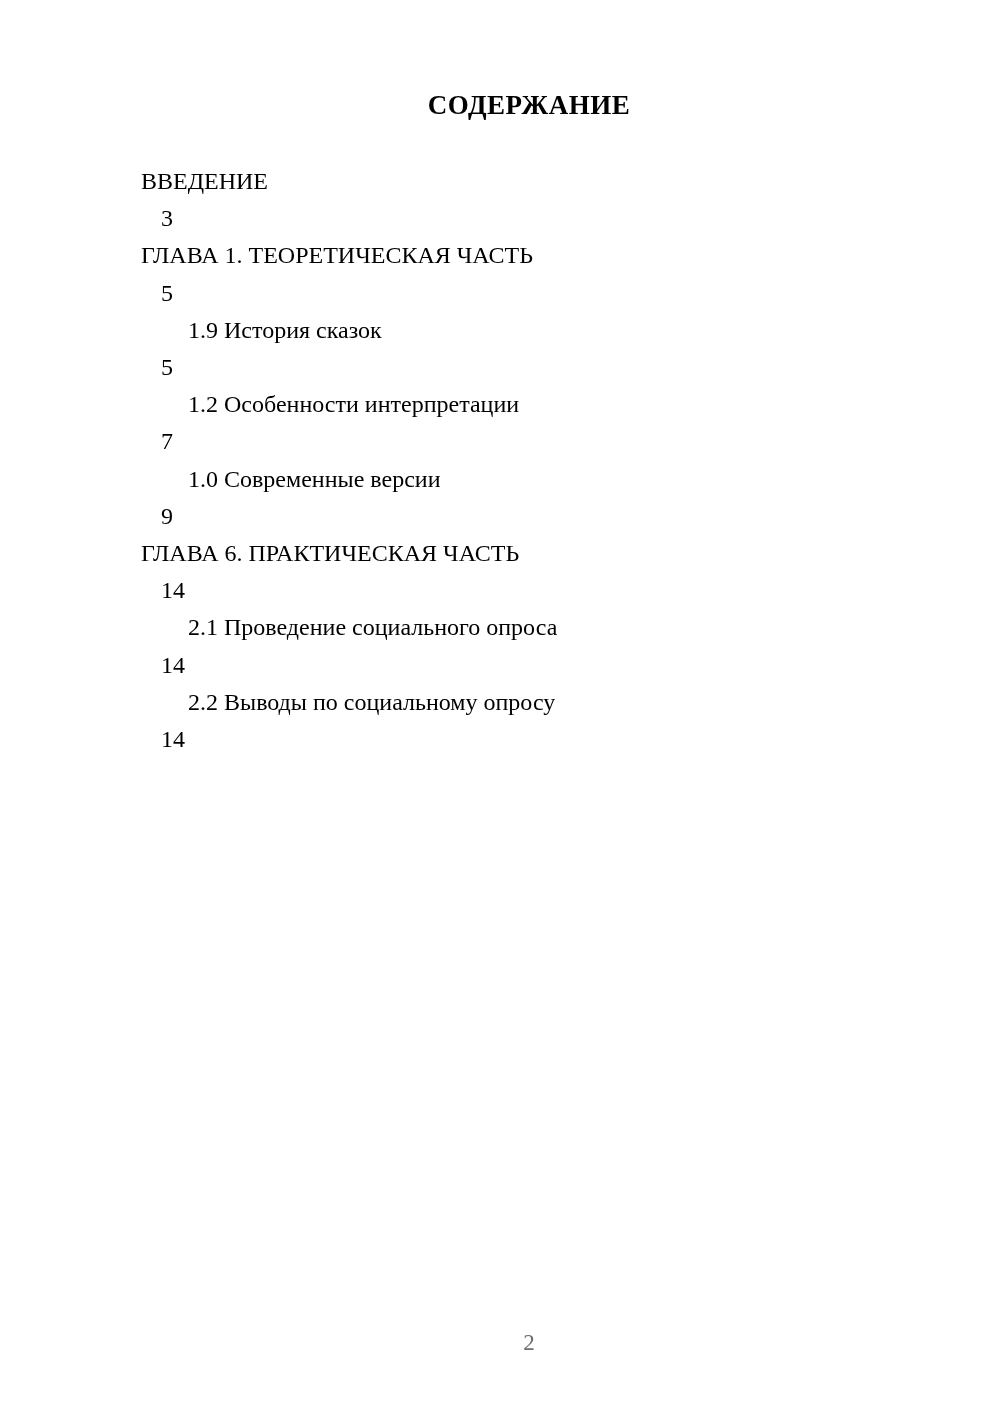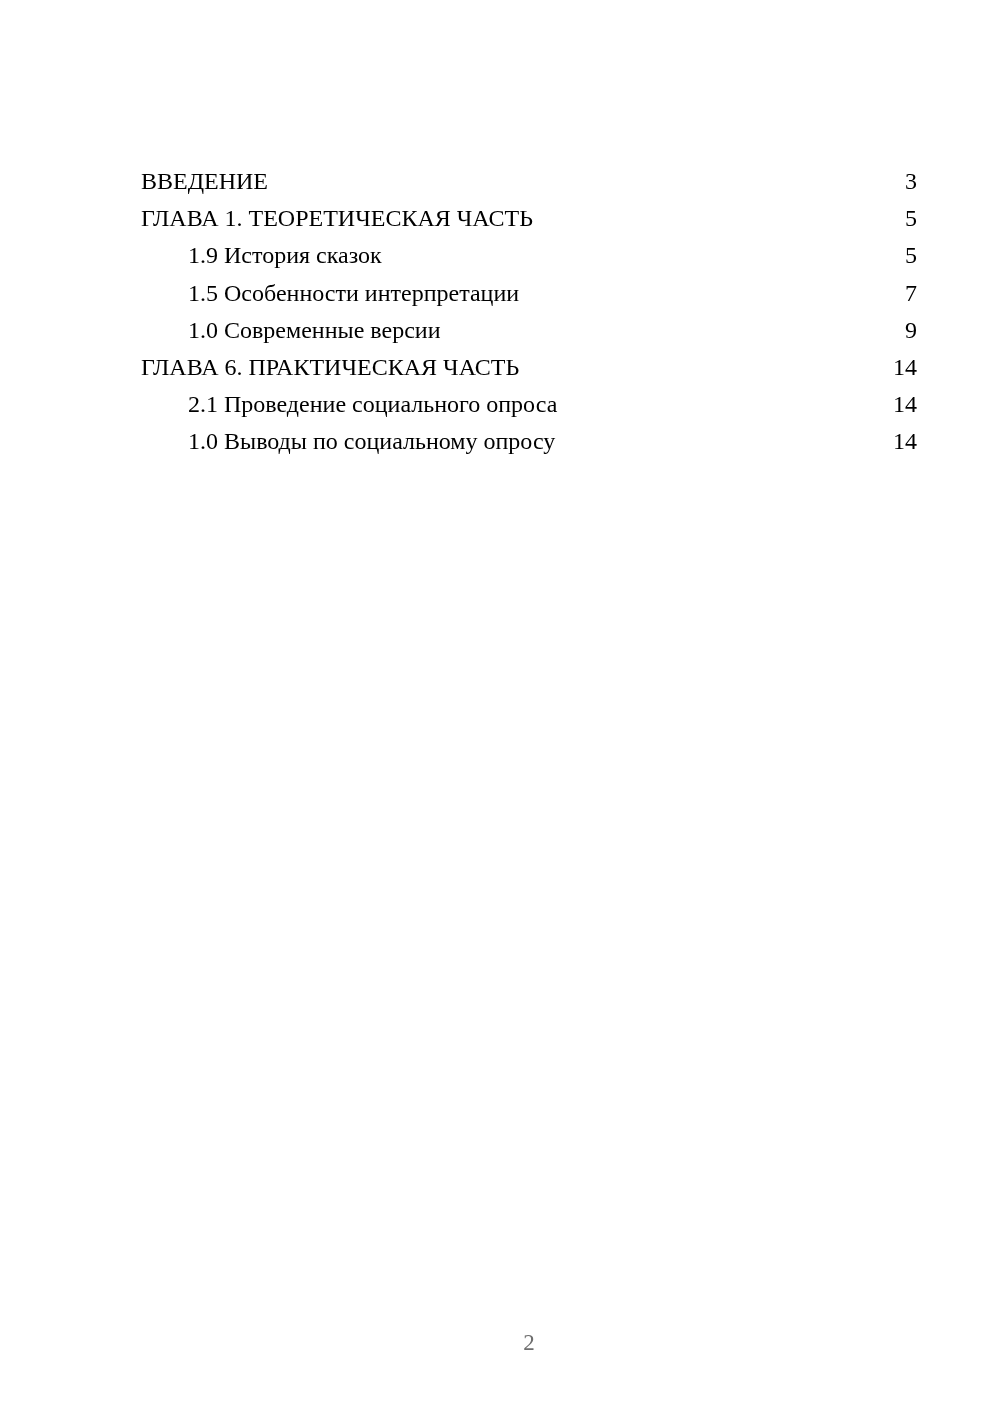--- a/index.html
+++ b/index.html
@@ -36,20 +36,21 @@
     top: 163px;
     left: 141px;
     width: 776px;
     font-size: 24px;
   }
   .toc-row {
     display: flex;
     align-items: baseline;
     line-height: 37.2px;
     white-space: nowrap;
+    flex-direction: column;
   }
   .toc-label {
     flex: 1 1 auto;
     overflow: hidden;
   }
   .toc-row.level-1 .toc-label {
     padding-left: 47px;
   }
   .toc-page {
     flex: 0 0 auto;
@@ -63,60 +64,61 @@
     width: 776px;
     text-align: center;
     font-size: 23px;
     color: #6e6e6e;
   }
 </style>
 </head>
 <body>
 
 <div class="page">
+  <div class="doc-title">СОДЕРЖАНИЕ</div>
 
   <div class="toc" id="toc">
   <div class="toc-row level-0">
     <span class="toc-label">ВВЕДЕНИЕ</span>
     <span class="toc-page">3</span>
   </div>
 
   <div class="toc-row level-0">
     <span class="toc-label">ГЛАВА 1. ТЕОРЕТИЧЕСКАЯ ЧАСТЬ</span>
     <span class="toc-page">5</span>
   </div>
 
   <div class="toc-row level-1">
     <span class="toc-label">1.9 История сказок</span>
     <span class="toc-page">5</span>
   </div>
 
   <div class="toc-row level-1">
-    <span class="toc-label">1.5 Особенности интерпретации</span>
+    <span class="toc-label">1.2 Особенности интерпретации</span>
     <span class="toc-page">7</span>
   </div>
 
   <div class="toc-row level-1">
     <span class="toc-label">1.0 Современные версии</span>
     <span class="toc-page">9</span>
   </div>
 
 
   <div class="toc-row level-0">
     <span class="toc-label">ГЛАВА 6. ПРАКТИЧЕСКАЯ ЧАСТЬ</span>
     <span class="toc-page">14</span>
   </div>
 
   <div class="toc-row level-1">
     <span class="toc-label">2.1 Проведение социального опроса</span>
     <span class="toc-page">14</span>
   </div>
 
   <div class="toc-row level-1">
-    <span class="toc-label">1.0 Выводы по социальному опросу</span>
+    <span class="toc-label">2.2 Выводы по социальному опросу</span>
     <span class="toc-page">14</span>
   </div>
 
 
 </div>
 
   <div class="page-num">2</div>
 </div>
 
 </body></html>

